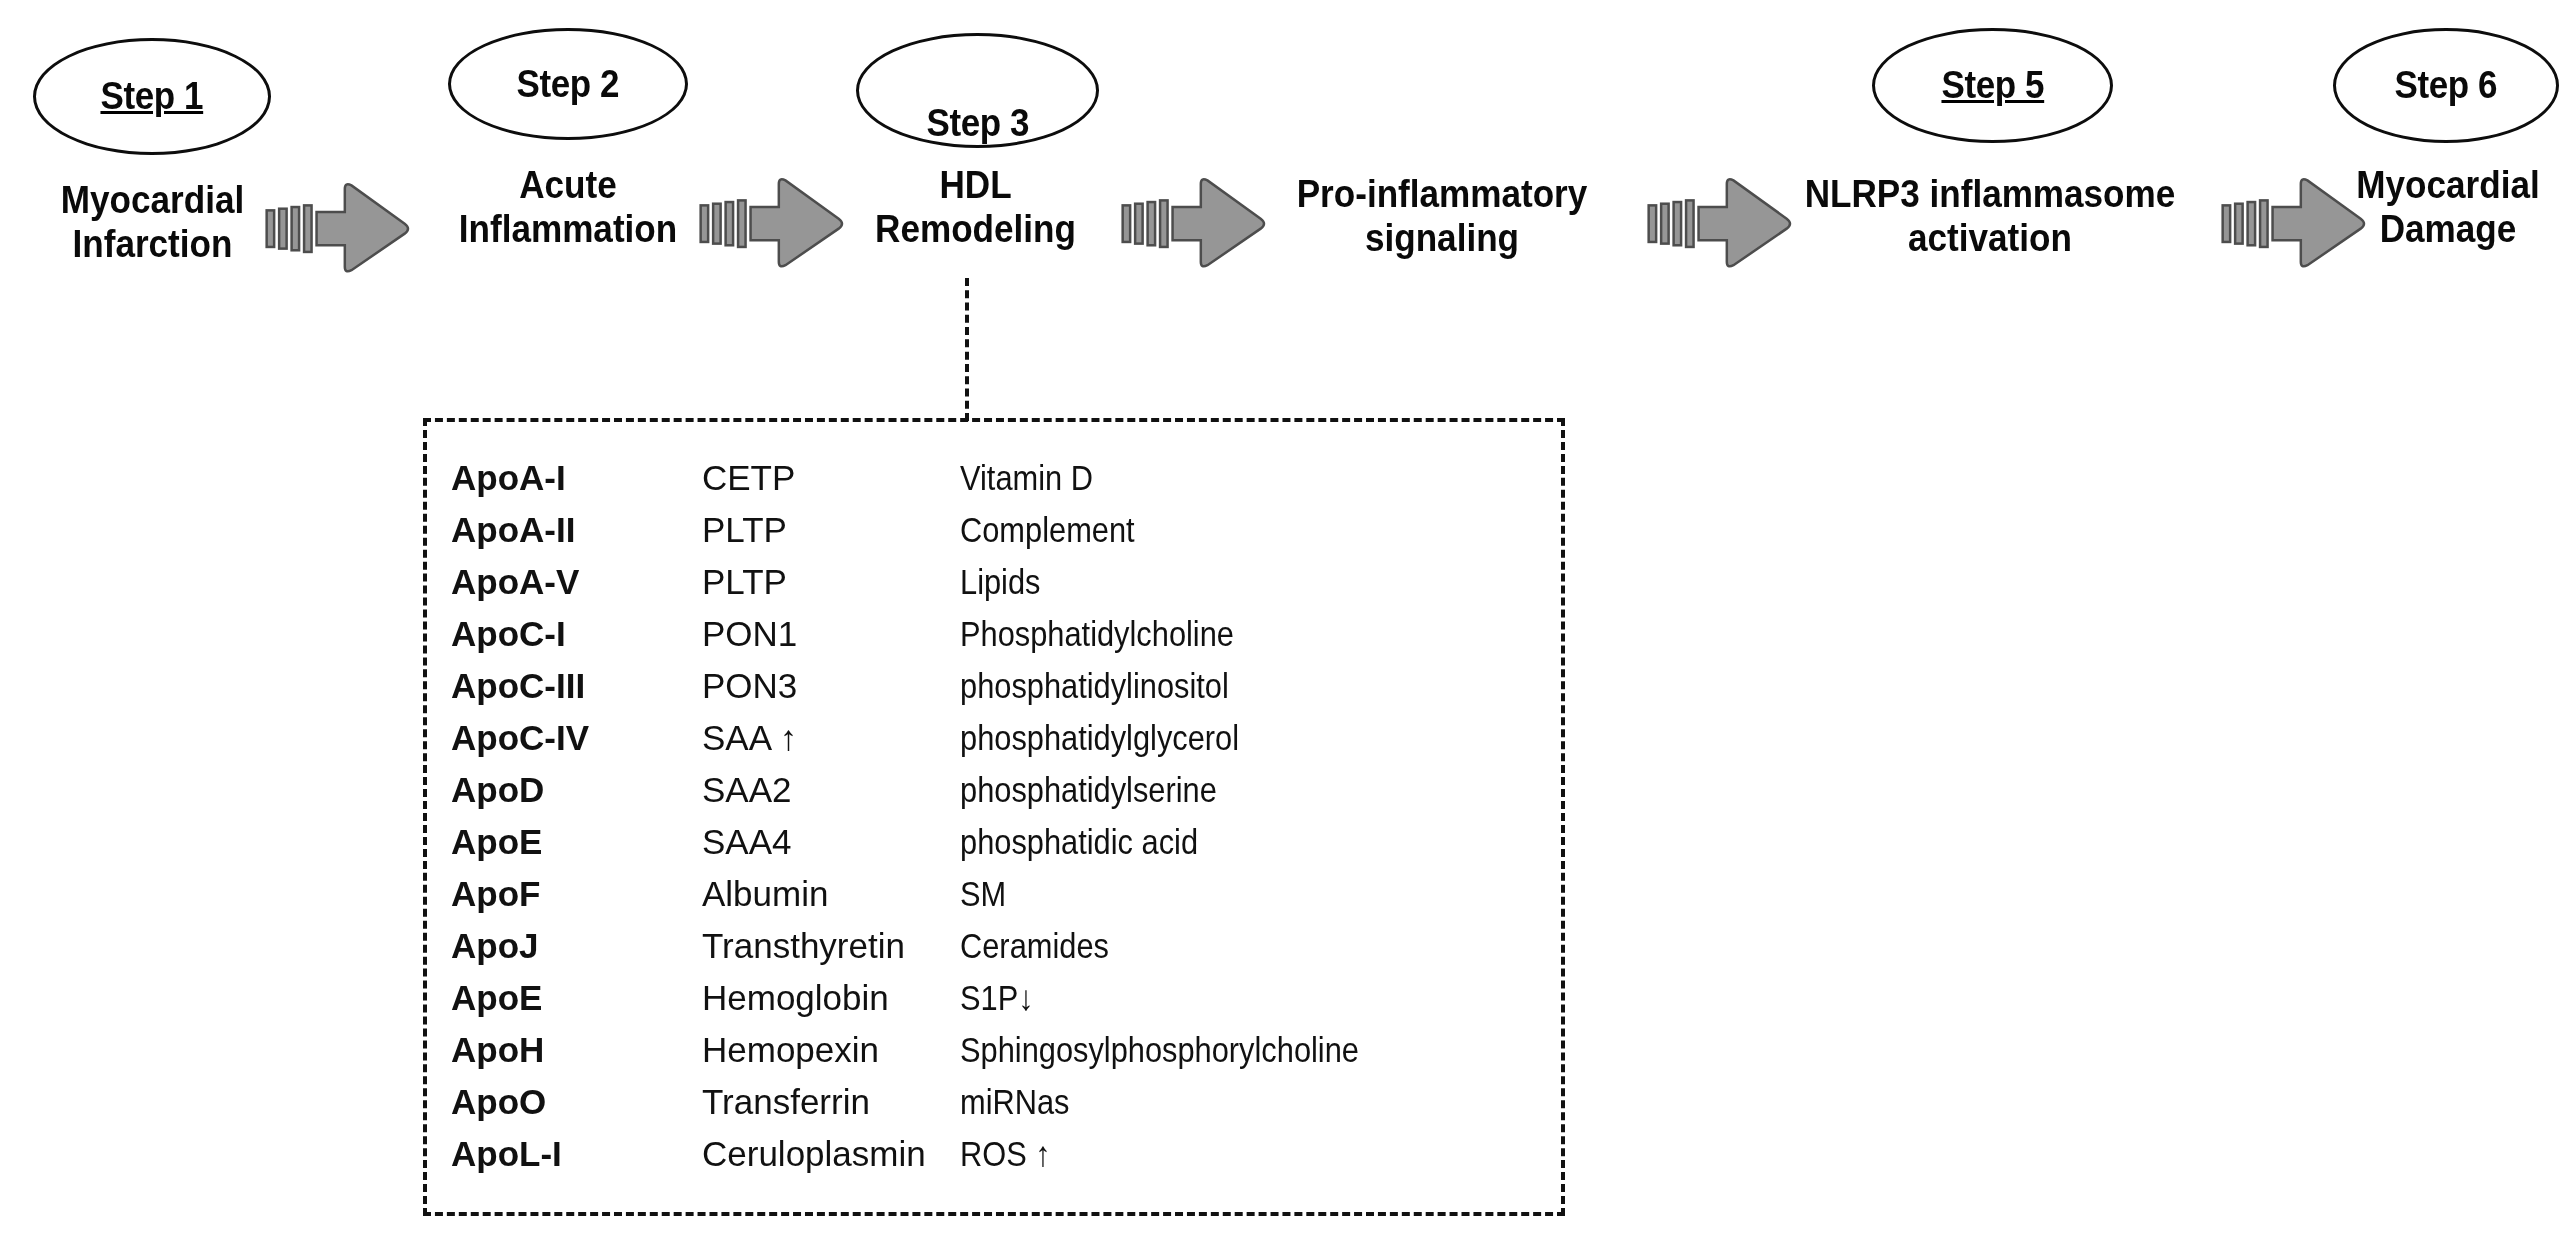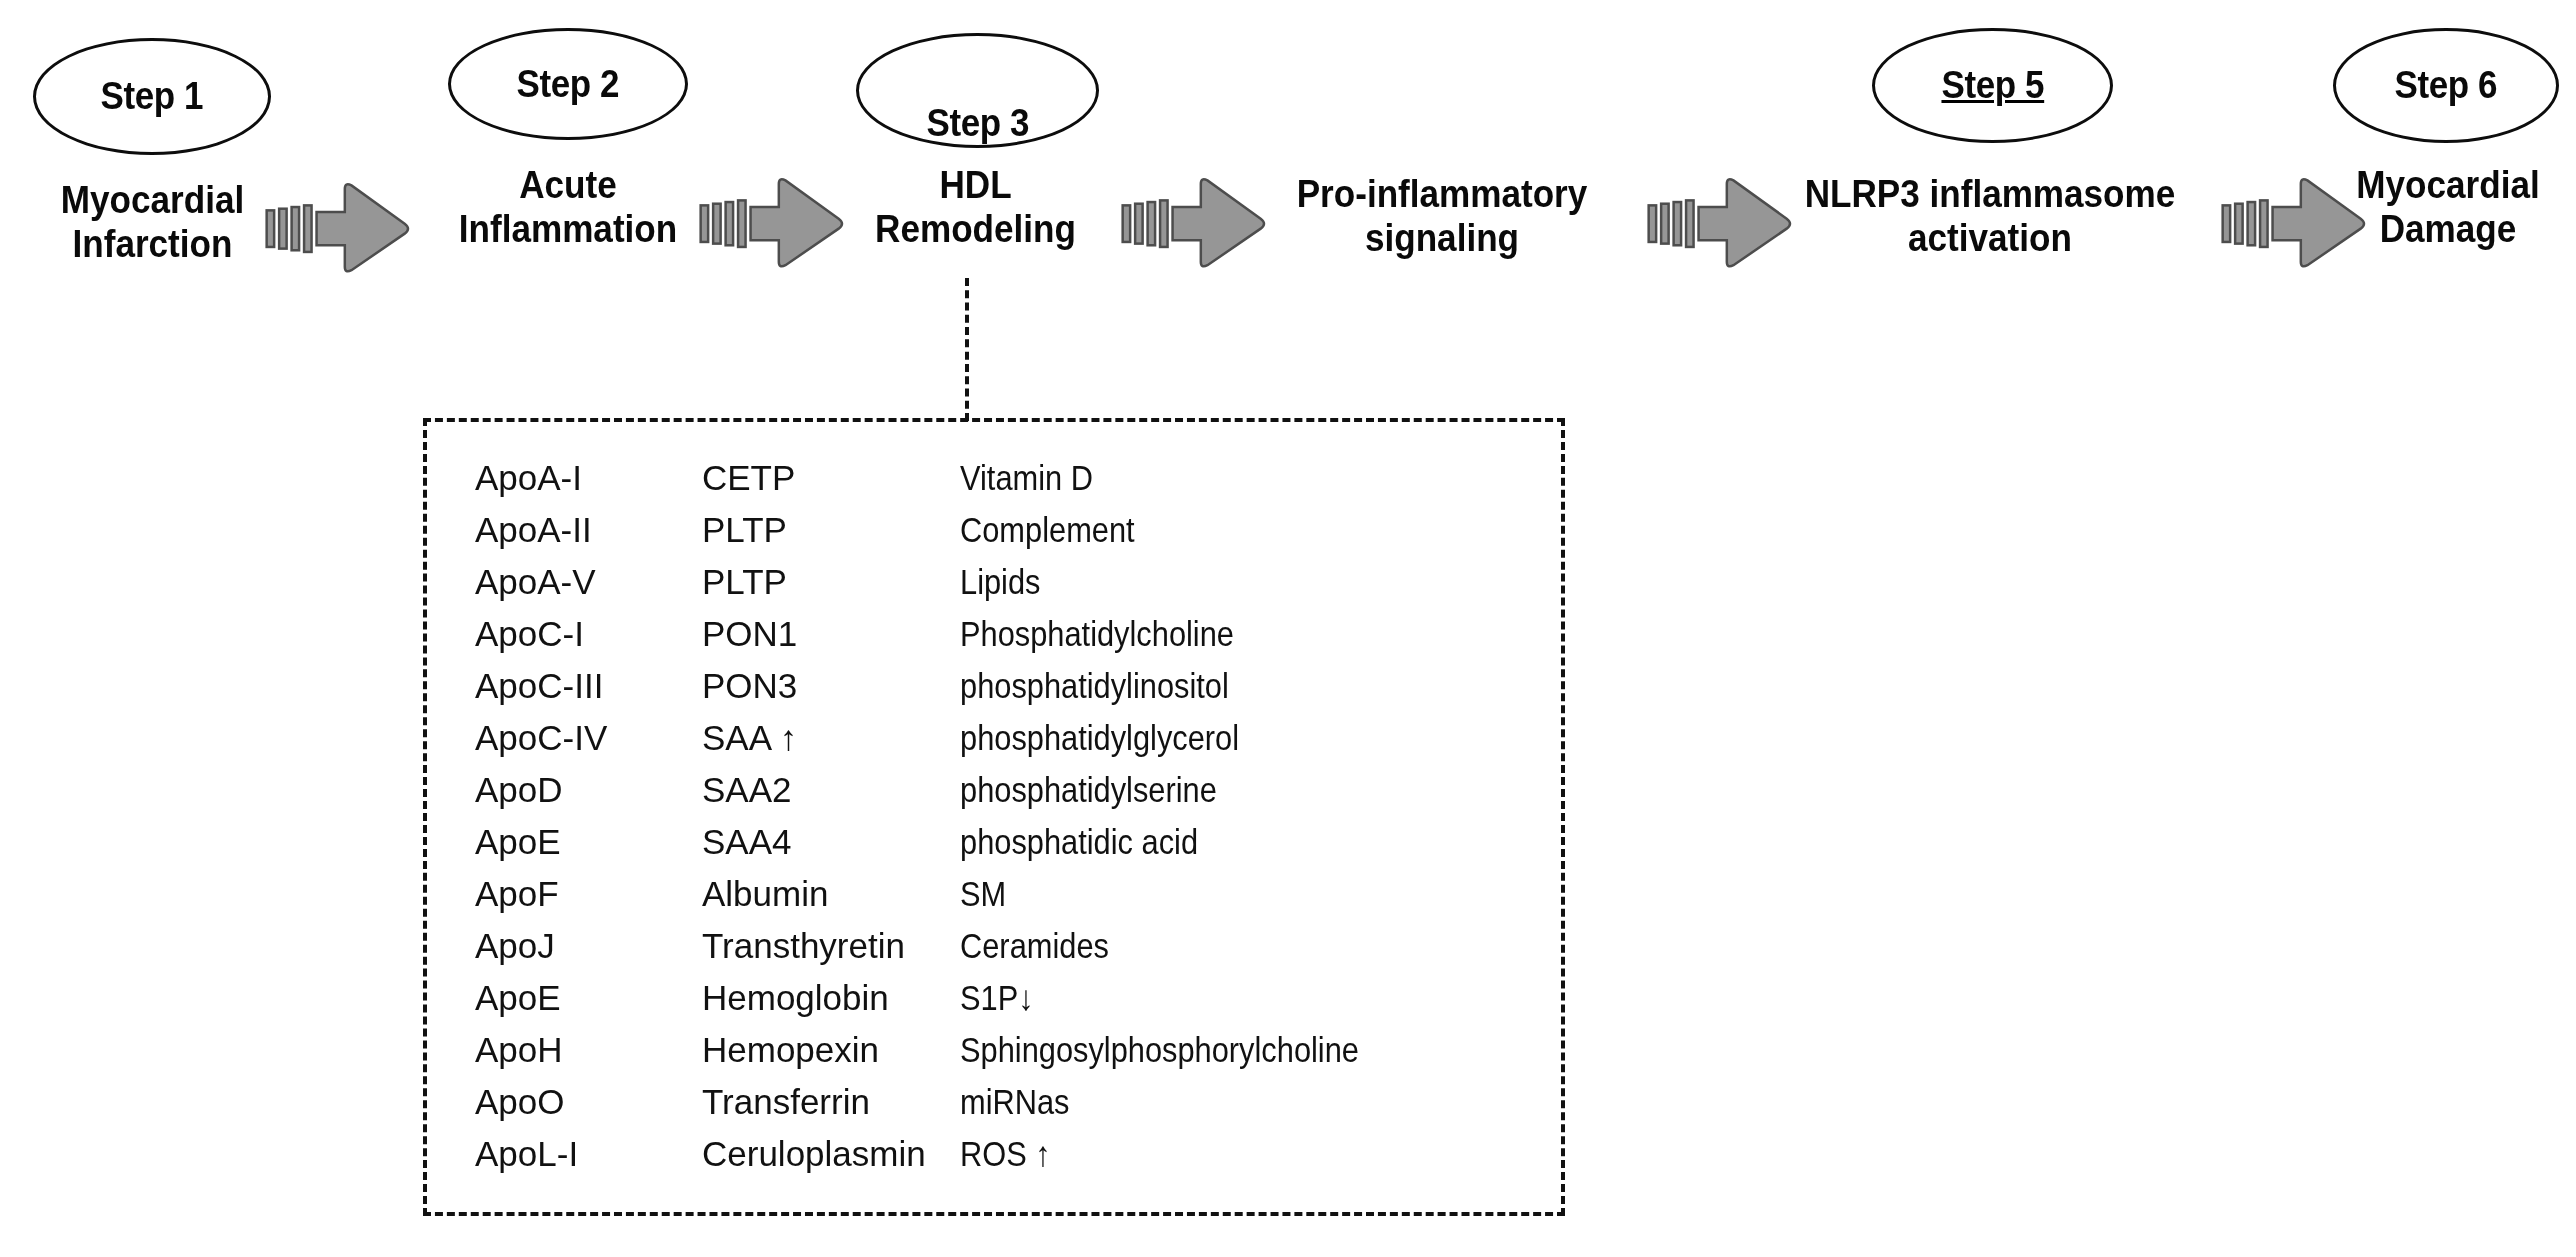--- a/index.html
+++ b/index.html
@@ -83,30 +83,30 @@
   .mol-item {
     font-size: 35px;
     line-height: 52px;
     color: #111111;
     white-space: nowrap;
   }
   .mol-col-narrow .mol-item {
     transform-origin: left center;
     transform: scaleX(0.88);
   }
-  #col-apo { left: 48px; }
+  #col-apo { left: 24px; font-weight: bold; }
   #col-enzyme { left: 275px; }
   #col-other  { left: 533px; }
 </style>
 </head>
 <body>
 
 <div id="canvas">
 
-  <div class="step-ellipse" style="left:33px; top:38px; width:238px; height:117px;">
+  <div class="step-ellipse" style="left:33px; top:38px; width:238px; height:117px;text-decoration:underline;">
     <span class="step-label">Step 1</span>
   </div>
   <div class="stage-caption" style="left:0px; top:178px; width:305px;">Myocardial
 Infarction</div>
 
   <div class="motion-arrow" style="left:265px; top:177px; width:148px; height:100px;">
     <svg width="148" height="100" viewBox="0 0 178 120" aria-hidden="true">
       <g fill="#969696" stroke="#4d4d4d" stroke-width="3">
         <rect x="2" y="40" width="9" height="44"></rect>
         <rect x="17" y="38" width="9" height="48"></rect>

